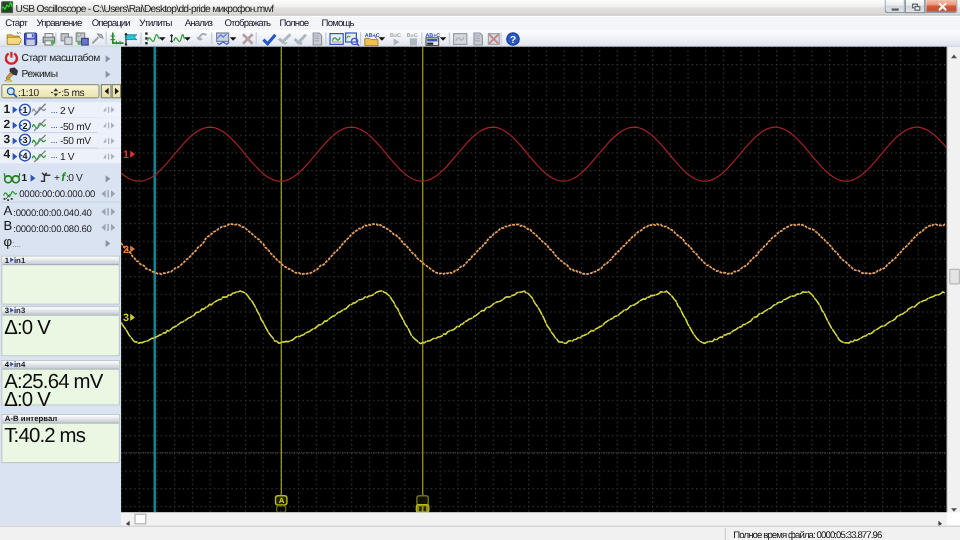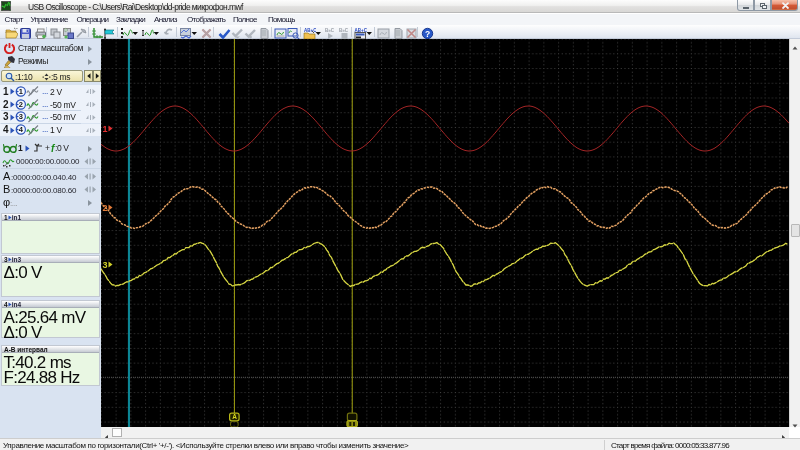--- a/index.html
+++ b/index.html
@@ -2,21 +2,21 @@
 <html><head><meta charset="utf-8">
 <style>
 *{margin:0;padding:0;box-sizing:border-box}
 html,body{width:800px;height:450px;overflow:hidden}
 body{font-family:"Liberation Sans",sans-serif;position:relative;background:#fff}
 .abs{position:absolute}
 
 #titlebar{position:absolute;left:0;top:0;width:800px;height:13px;
  background:linear-gradient(#fdfdfd,#f0f0ef 45%,#e2e1e0 55%,#d8d7d5);border-bottom:1px solid #b9b9b9}
 #title-ico{position:absolute;left:1px;top:1px;width:10px;height:10px}
-#title-text{position:absolute;left:28px;top:2px;font-size:8.5px;color:#1c1c1c;letter-spacing:-0.6px}
+#title-text{position:absolute;left:13px;top:2px;font-size:8.5px;color:#1c1c1c;letter-spacing:-0.6px}
 
 #winbtns{position:absolute;right:2px;top:0;height:11px;display:flex}
 .wbtn{width:17px;height:11px;border:1px solid #8e99a5;border-top:none;
  background:linear-gradient(#fdfdfd,#e8eaec 45%,#d2d6da 50%,#dfe3e6);position:relative}
 .wbtn.first{border-radius:0 0 0 3px}
 .wbtn.close{width:27px;border-radius:0 0 3px 0;
  background:linear-gradient(#f7c2ac,#e8947a 40%,#d45a36 52%,#c35030 85%,#d2764c)}
 
 #menubar{position:absolute;left:0;top:14px;width:800px;height:11px;background:#f3f5f8}
 .mi{position:absolute;top:0.5px;font-size:8px;letter-spacing:-0.7px;color:#15152a}
@@ -66,21 +66,21 @@
       <svg width="27" height="11" style="position:absolute;left:0;top:0">
         <path d="M11 3.2l5 4.8M16 3.2l-5 4.8" stroke="#f2f3f4" stroke-width="1.8" stroke-linecap="round"></path>
       </svg>
     </div>
 </div>
 
 <div id="menubar">
 <span class="mi" style="left:4.4px">Старт</span>
 <span class="mi" style="left:30.4px">Управление</span>
 <span class="mi" style="left:76.4px">Операции</span>
-<span class="mi" style="left:116px">Закладки</span>
+<span class="mi" style="left:116px">Утилиты</span>
 <span class="mi" style="left:154px">Анализ</span>
 <span class="mi" style="left:187px">Отображать</span>
 <span class="mi" style="left:233px">Полное</span>
 <span class="mi" style="left:268px">Помощь</span>
 </div>
 
 <div id="toolbar">
     <span class="ticon" style="left:4.5px;width:13px;height:13px"><svg width="13" height="13" viewBox="0 0 13 13">
         <path d="M1 3h4l1 1h5v2H1z" fill="#f0c050" stroke="#8a6a10" stroke-width="0.6"></path>
         <path d="M1 11V5h10l2 2-2 4z" fill="#f8d878" stroke="#8a6a10" stroke-width="0.6"></path>
@@ -435,21 +435,20 @@
     <div class="mpanel" style="top:260.5px;height:38px">
       <div class="mhead">4<svg width="4" height="5" style="vertical-align:0px">
           <path d="M0.5 0.5l3 2-3 2z" fill="#2a52b8"></path>
         </svg><span style="color:#26263a">in4</span></div>
       <div class="mval">A:25.64 mV</div>
       <div class="mval">Δ:0 V</div>
     </div>
     <div class="mpanel" style="top:305.5px;height:41px">
       <div class="mhead"><span style="color:#111">A-B интервал</span></div>
       <div class="mval">T:40.2 ms</div>
-      <div class="mval">F:24.88 Hz</div>
     </div>
   </div>
 
 <div id="scopewrap"><svg id="scope" width="688" height="388" viewBox="0 0 688 388">
 <defs>
 <pattern id="grid" width="14.75" height="14.73" patternUnits="userSpaceOnUse" x="14.6" y="14.3">
 <rect x="0" y="0" width="1" height="1" fill="#4a4a4a"></rect>
 <rect x="0" y="3.68" width="1" height="1" fill="#424242"></rect>
 <rect x="0" y="7.37" width="1" height="1" fill="#424242"></rect>
 <rect x="0" y="11.05" width="1" height="1" fill="#424242"></rect>
@@ -502,15 +501,14 @@
  <div style="position:absolute;left:1px;top:1px;width:9px;height:9px"><svg width="9" height="9">
         <path d="M6 2l-3 2.5 3 2.5z" fill="#404040"></path>
       </svg></div>
  <div style="position:absolute;left:11px;top:1px;width:10px;height:9px;background:#fdfdfd;border:1px solid #b0b0b0"></div>
  <div style="position:absolute;left:678px;top:1px;width:9px;height:9px"><svg width="9" height="9">
         <path d="M3 2l3 2.5-3 2.5z" fill="#404040"></path>
       </svg></div>
 </div>
 
 <div id="statusbar">
- <span style="position:absolute;left:3px;top:2px;font-size:8px;letter-spacing:-0.35px">Управление масштабом по горизонтали(Ctrl+ '+/-'). &lt;Используйте стрелки влево или вправо чтобы изменить значение&gt;</span>
- <span style="position:absolute;left:611px;top:2px;font-size:8px;letter-spacing:-0.75px">Старт время файла: 0000:05:33.877.96</span>
+ <span style="position:absolute;left:611px;top:2px;font-size:8px;letter-spacing:-0.75px">Полное время файла: 0000:05:33.877.96</span>
  <span style="position:absolute;left:604px;top:1px;width:1px;height:10px;background:#cfcfcf"></span>
 </div>
 </body></html>

